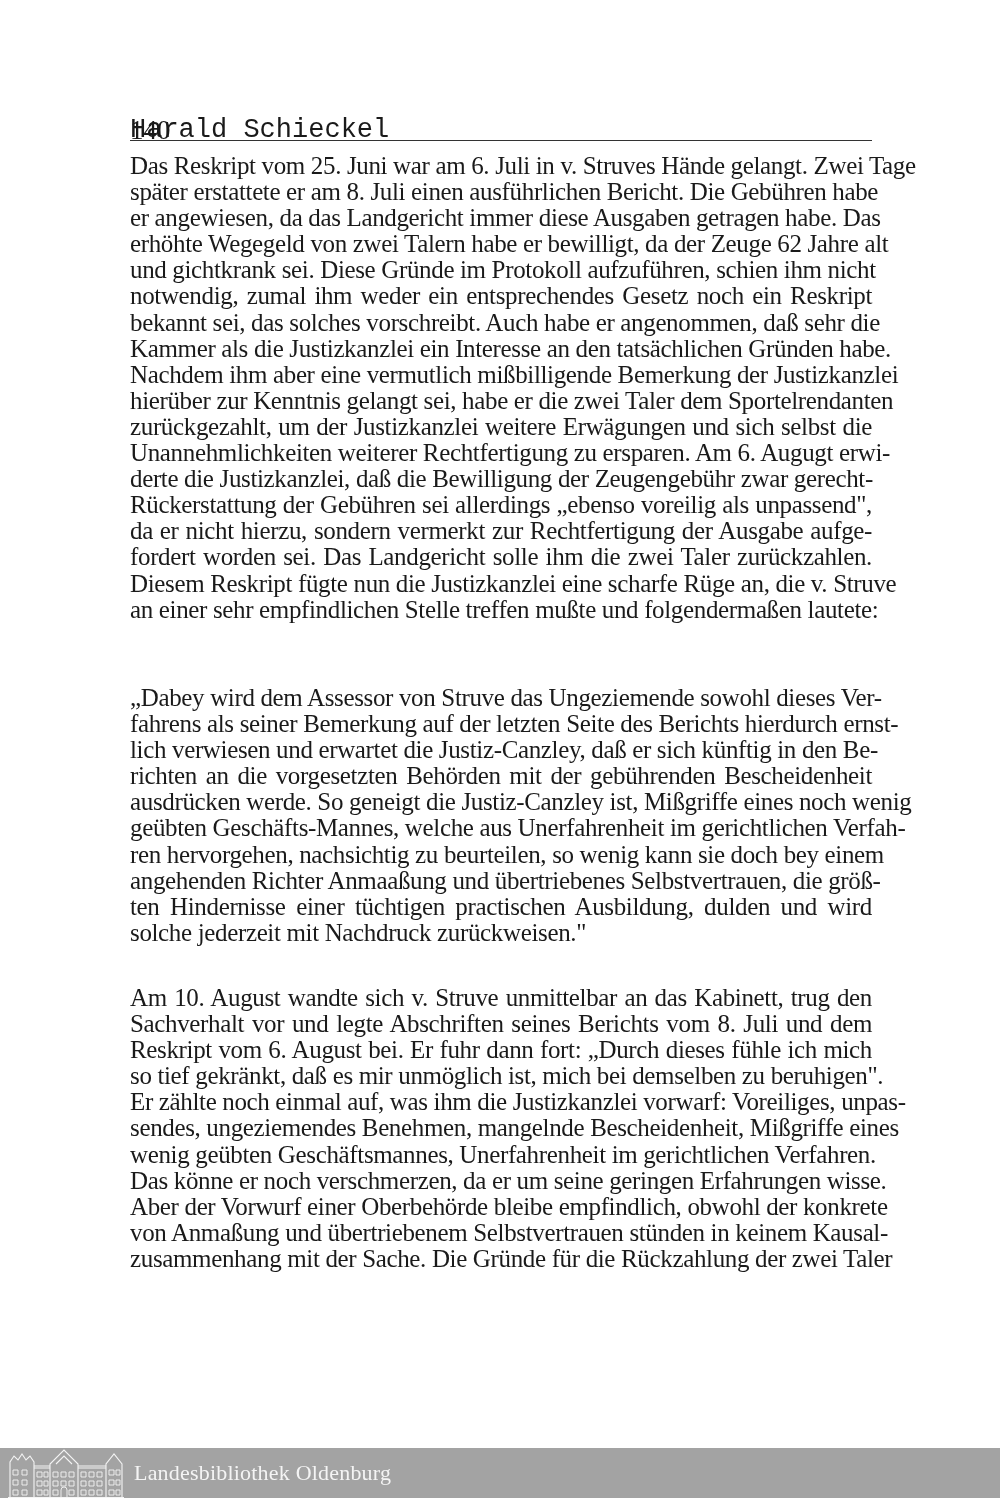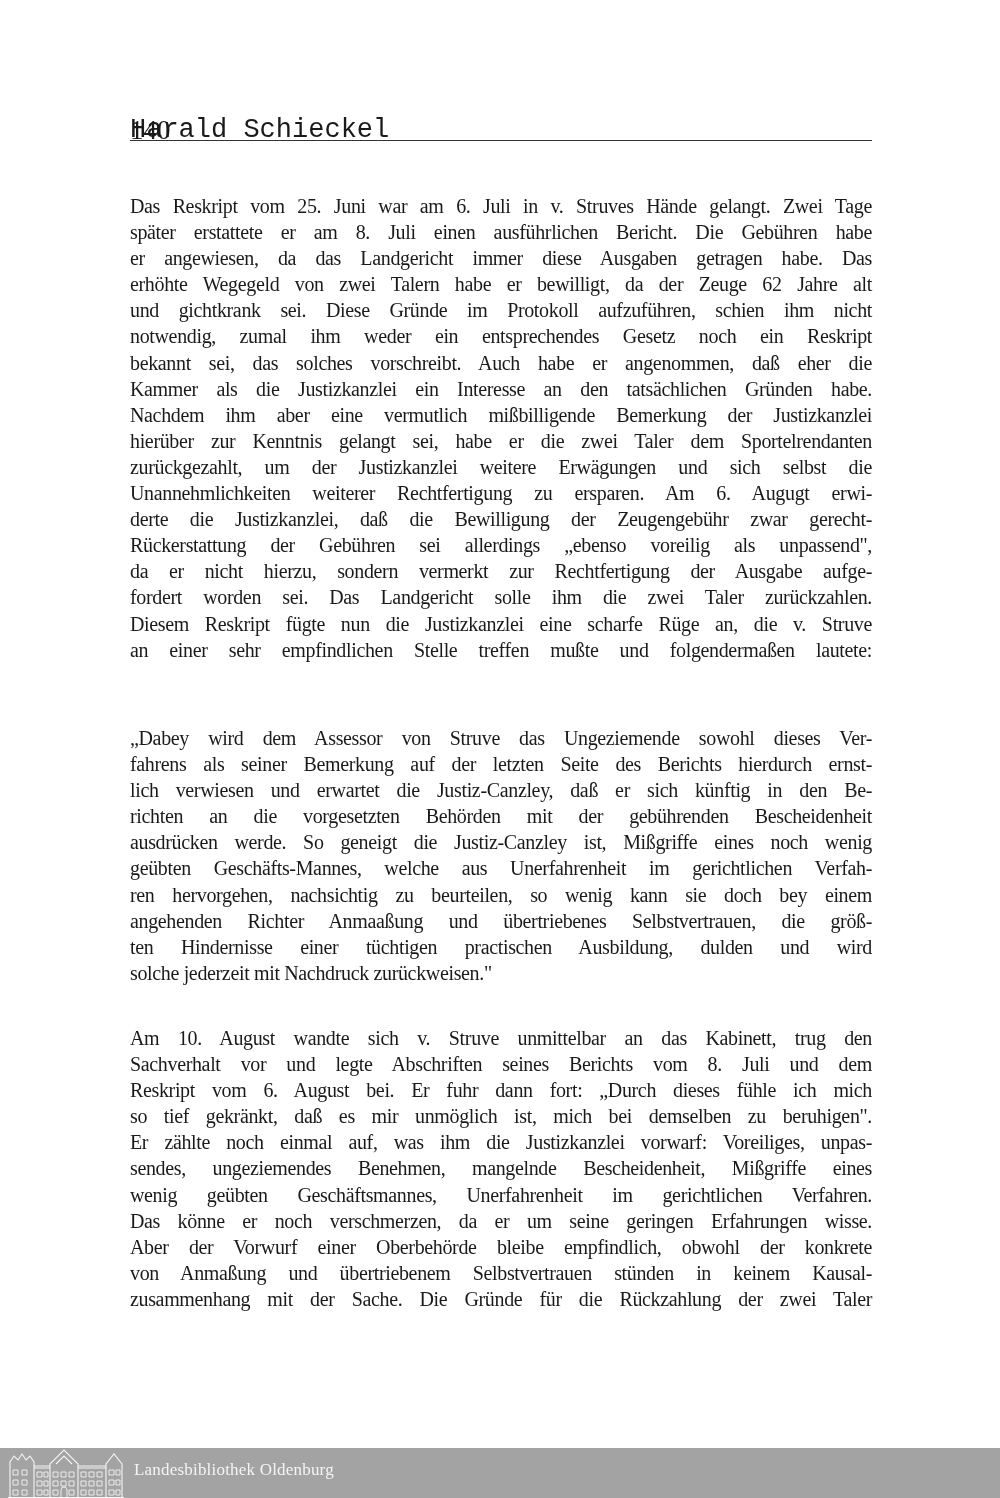--- a/index.html
+++ b/index.html
@@ -48,26 +48,25 @@
       top: 140px;
       left: 0;
       width: 742px;
       height: 0;
       border-top: 1.4px solid #333;
     }
     .text-block {
       position: absolute;
       left: 0;
       width: 742px;
-      font-size: 20px;
+      font-size: 25px;
       line-height: 26.1px;
       text-align: justify;
       letter-spacing: -0.35px;
       word-spacing: 0px;
-      margin-top: 40px;
     }
     .text-block .line {
       display: block;
       text-align: justify;
       text-align-last: justify;
       white-space: nowrap;
       overflow: visible;
       height: 26.1px;
     }
     .text-block .line.last {
@@ -90,21 +89,21 @@
       left: 6px;
       top: 0px;
       width: 120px;
       height: 50px;
     }
     .footer-text {
       position: absolute;
       left: 134px;
       top: 12px;
       font-family: "Liberation Serif", "DejaVu Serif", serif;
-      font-size: 17px;
+      font-size: 22px;
       color: #f4f4f4;
       letter-spacing: 0.2px;
     }
   </style>
 </head>
 <body>
 
 <div class="page">
 
   <div class="running-header">
@@ -113,21 +112,21 @@
   </div>
   <div class="header-rule"></div>
 
   <div class="text-block para-1">
     <span class="line">Das Reskript vom 25. Juni war am 6. Juli in v. Struves Hände gelangt. Zwei Tage</span>
     <span class="line">später erstattete er am 8. Juli einen ausführlichen Bericht. Die Gebühren habe</span>
     <span class="line">er angewiesen, da das Landgericht immer diese Ausgaben getragen habe. Das</span>
     <span class="line">erhöhte Wegegeld von zwei Talern habe er bewilligt, da der Zeuge 62 Jahre alt</span>
     <span class="line">und gichtkrank sei. Diese Gründe im Protokoll aufzuführen, schien ihm nicht</span>
     <span class="line">notwendig, zumal ihm weder ein entsprechendes Gesetz noch ein Reskript</span>
-    <span class="line">bekannt sei, das solches vorschreibt. Auch habe er angenommen, daß eher die</span>
+    <span class="line">bekannt sei, das solches vorschreibt. Auch habe er angenommen, daß sehr die</span>
     <span class="line">Kammer als die Justizkanzlei ein Interesse an den tatsächlichen Gründen habe.</span>
     <span class="line">Nachdem ihm aber eine vermutlich mißbilligende Bemerkung der Justizkanzlei</span>
     <span class="line">hierüber zur Kenntnis gelangt sei, habe er die zwei Taler dem Sportelrendanten</span>
     <span class="line">zurückgezahlt, um der Justizkanzlei weitere Erwägungen und sich selbst die</span>
     <span class="line">Unannehmlichkeiten weiterer Rechtfertigung zu ersparen. Am 6. Augugt erwi-</span>
     <span class="line">derte die Justizkanzlei, daß die Bewilligung der Zeugengebühr zwar gerecht-</span>
     <span class="line">Rückerstattung der Gebühren sei allerdings „ebenso voreilig als unpassend",</span>
     <span class="line">da er nicht hierzu, sondern vermerkt zur Rechtfertigung der Ausgabe aufge-</span>
     <span class="line">fordert worden sei. Das Landgericht solle ihm die zwei Taler zurückzahlen.</span>
     <span class="line">Diesem Reskript fügte nun die Justizkanzlei eine scharfe Rüge an, die v. Struve</span>

